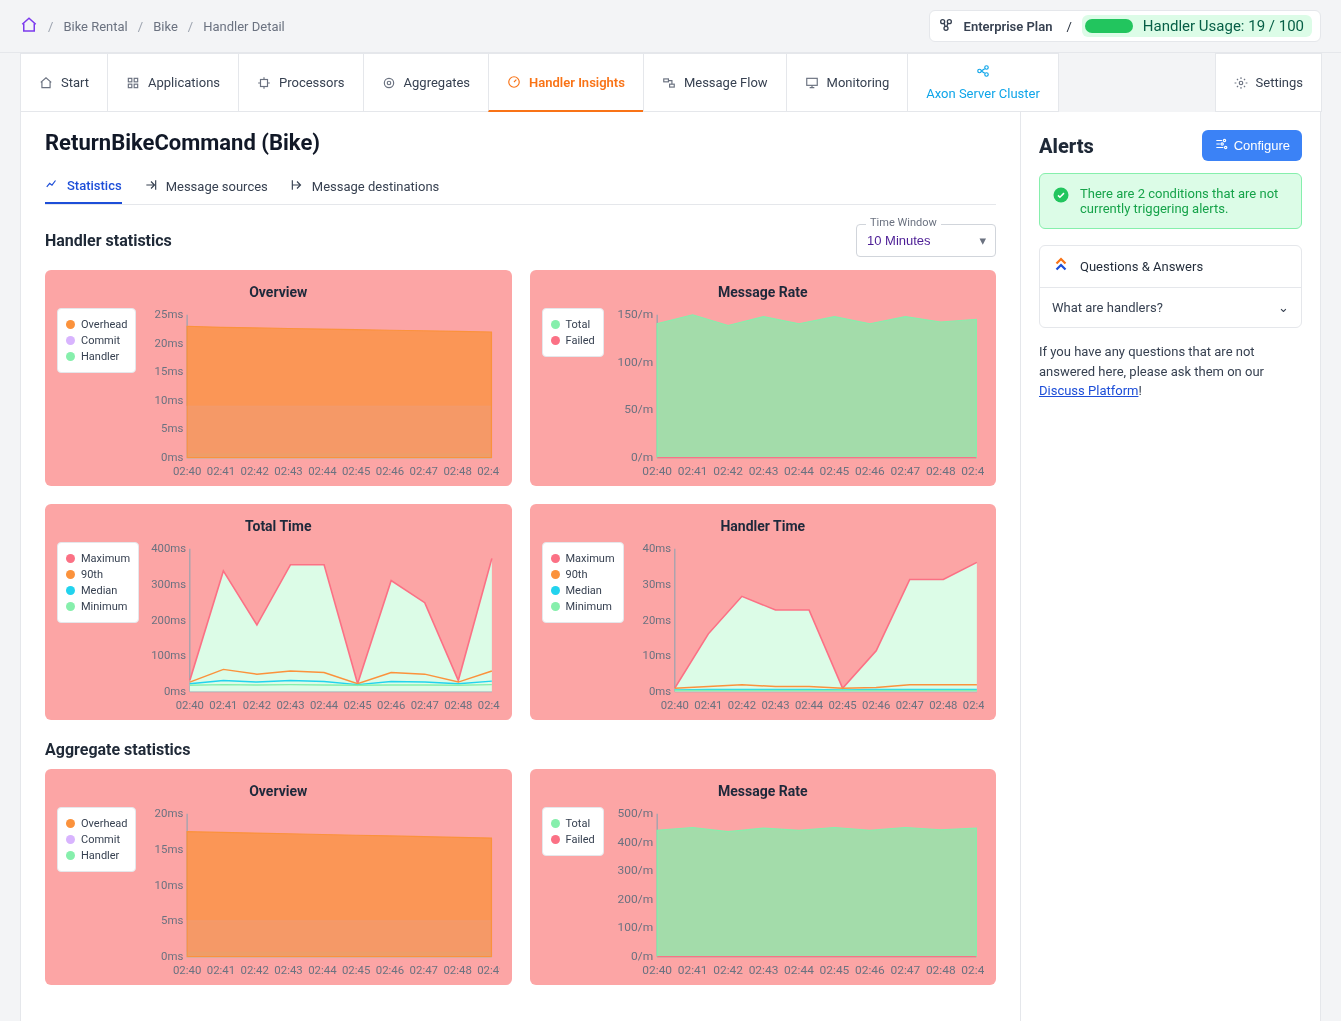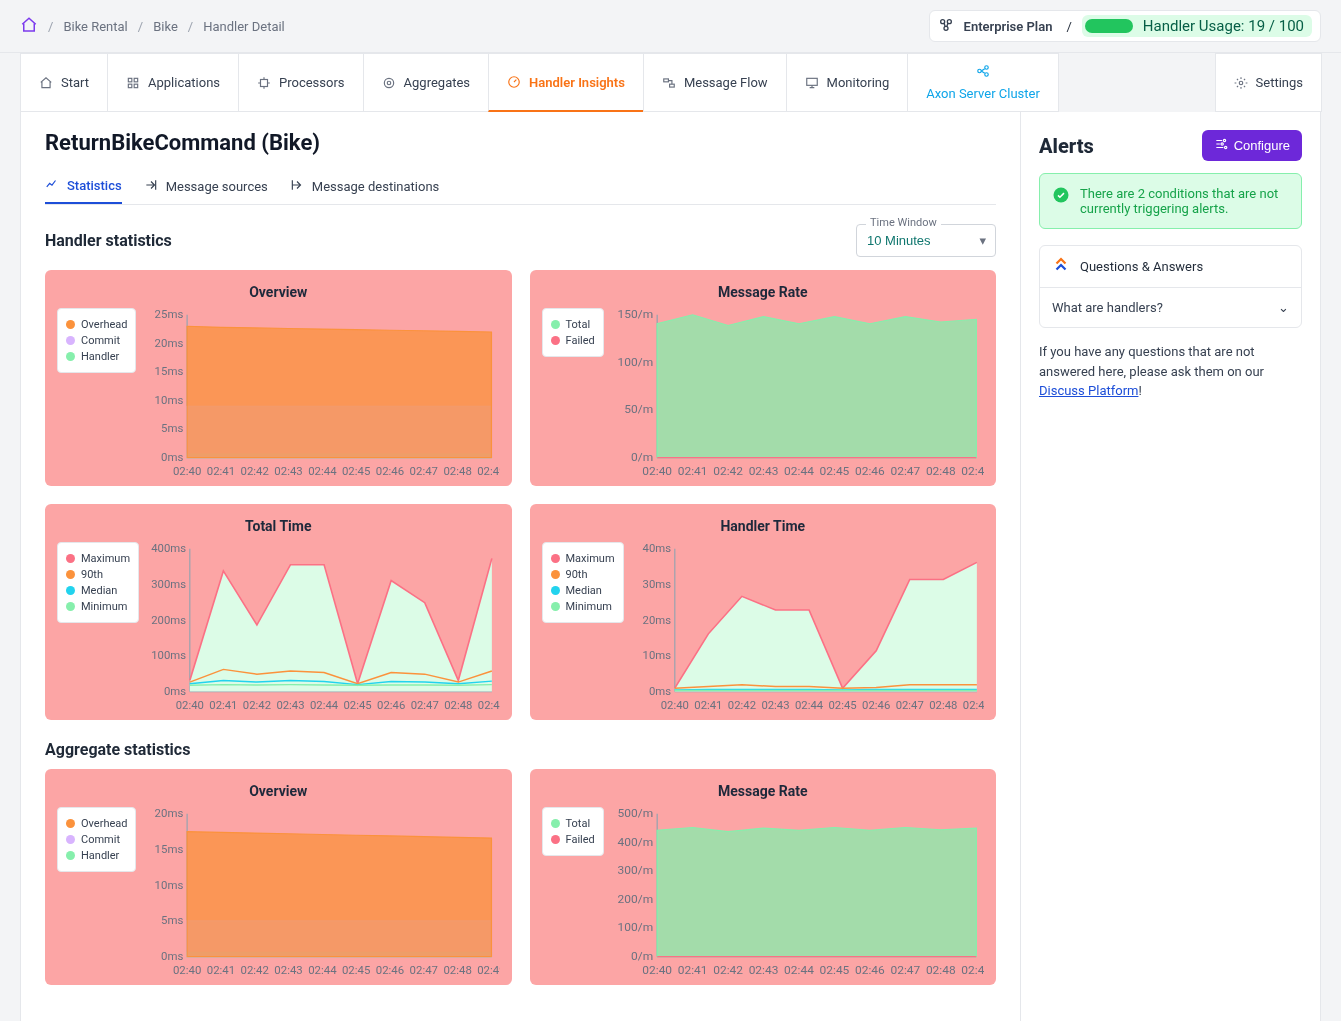--- a/index.html
+++ b/index.html
@@ -59,41 +59,41 @@
   .innertabs { display:flex; gap:22px; border-bottom:1px solid #e5e7eb; margin-bottom:16px;}
   .innertab { display:flex; align-items:center; gap:8px; padding:8px 0; color:#374151; cursor:pointer; }
   .innertab.active { color:#1d4ed8; border-bottom:2px solid #1d4ed8; font-weight:500;}
   .innertab .iicon svg { width:14px; height:14px; stroke:currentColor; fill:none; stroke-width:2;}
   
   .sectionhead { display:flex; align-items:center; justify-content:space-between; margin-bottom:10px;}
   h2.section-title { font-size:16px; font-weight:700; margin:10px 0;}
   .timewindow { position:relative; }
   .timewindow .twlabel { position:absolute; top:-8px; left:10px; background:#fff; padding:0 4px; font-size:11px; color:#6b7280;}
   .timewindow select {
-    border:1px solid #d1d5db; border-radius:4px; padding:8px 34px 8px 10px; font-size:13px; color:#0f766e;
+    border:1px solid #d1d5db; border-radius:4px; padding:8px 34px 8px 10px; font-size:13px; color:#4c1d95;
     background:#fff; appearance:none; min-width:140px;
   }
   .timewindow::after {
     content:"▾"; position:absolute; right:10px; top:9px; color:#6b7280; pointer-events:none;
   }
   
   .chartgrid { display:grid; grid-template-columns:1fr 1fr; gap:18px; margin-bottom:20px;}
   .chartcard { background:#fca5a5; border-radius:6px; padding:10px 12px 8px; }
   .chartcard .ctitle { text-align:center; font-weight:700; font-size:14px; margin:4px 0 8px; color:#1e293b;}
   .chartbody { display:flex; gap:8px; }
   .legend { background:#fff; border:1px solid #e5e7eb; border-radius:4px; padding:6px 8px; font-size:11px; color:#374151; align-self:flex-start;}
   .legend .lrow { display:flex; align-items:center; gap:6px; margin:3px 0;}
   .legend .dot { width:9px; height:9px; border-radius:50%;}
   .plot { flex:1; }
   .plot svg { width:100%; height:170px; display:block;}
   
   .alertshead { display:flex; align-items:center; justify-content:space-between; margin-bottom:12px;}
   .alertshead h2 { font-size:20px; font-weight:800; margin:0;}
   .configbtn {
-    background:#6d28d9; color:#fff; border-radius:6px; padding:7px 12px; display:flex; gap:6px;
+    background:#3b82f6; color:#fff; border-radius:6px; padding:7px 12px; display:flex; gap:6px;
     align-items:center; font-size:13px; border:none; cursor:pointer;
   }
   .configbtn svg { width:14px; height:14px; stroke:#fff; fill:none; stroke-width:2;}
   .okbanner {
     background:#dcfce7; border:1px solid #86efac; border-radius:6px; padding:12px; display:flex; gap:10px;
     color:#16a34a; font-size:13px;
   }
   .okbanner .okicon { width:18px; height:18px; }
   .qabox { border:1px solid #e5e7eb; border-radius:6px; margin-top:16px;}
   .qahead { display:flex; align-items:center; gap:10px; padding:10px 12px; font-weight:400; border-bottom:1px solid #e5e7eb;}

